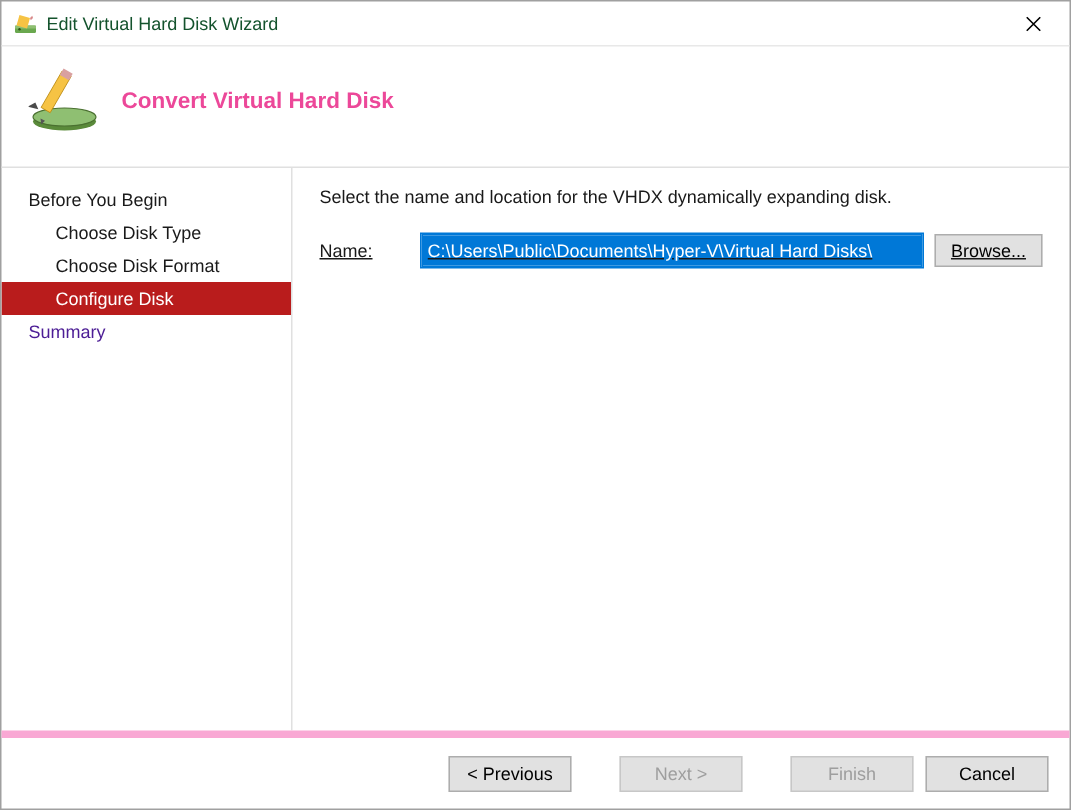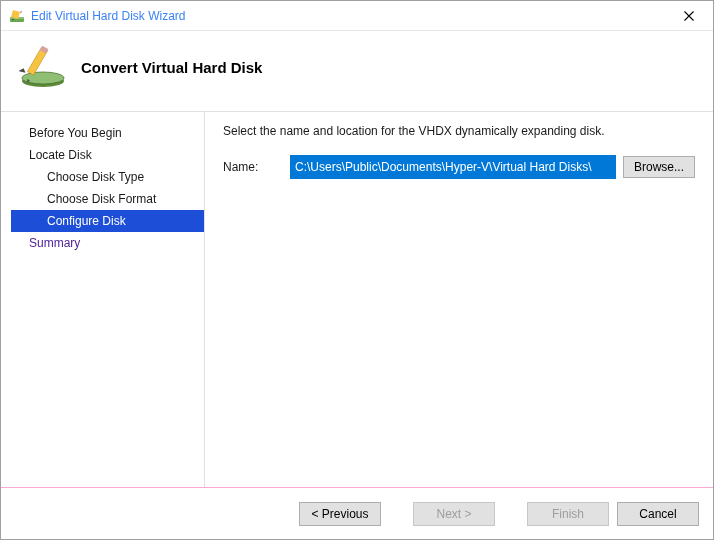--- a/index.html
+++ b/index.html
@@ -13,71 +13,70 @@
       position: relative;
     }
 
     .titlebar {
       height: 30px;
       display: flex; align-items: center;
       padding: 0 2px 0 8px;
       border-bottom: 1px solid #e8e8e8;
     }
     .titlebar .title-icon { width: 16px; height: 16px; margin-right: 6px; }
-    .titlebar .title-text { font-size: 12px; color: #3b82f6; flex: 1; }
+    .titlebar .title-text { font-size: 12px; color: #14532d; flex: 1; }
     .titlebar .close-btn {
       width: 44px; height: 28px;
       display: flex; align-items: center; justify-content: center;
       cursor: pointer;
     }
     .titlebar .close-btn svg { width: 10px; height: 10px; }
 
     .header {
       display: flex; align-items: center;
       padding: 12px 18px 20px 18px;
       gap: 14px;
     }
     .header .big-icon { width: 48px; height: 48px; }
-    .header .page-title { font-size: 15px; font-weight: bold; color: #000000; }
+    .header .page-title { font-size: 15px; font-weight: bold; color: #ec4899; }
 
     .body {
       flex: 1;
       display: flex;
       border-top: 1px solid #e0e0e0;
       overflow: hidden;
-      padding-left: 10px;
     }
 
     .sidebar {
       width: 194px;
       padding: 10px 0;
       border-right: 1px solid #e0e0e0;
       font-size: 12px;
     }
     .sidebar-item {
       padding: 4px 8px 4px 18px;
       color: #1a1a1a;
       cursor: pointer;
       white-space: nowrap;
     }
     .sidebar-item.indent { padding-left: 36px; }
     .sidebar-item.selected {
-      background: #1d4ed8;
+      background: #b91c1c;
       color: #fff;
     }
     .sidebar-item.dim { color: #4c1d95; }
 
     .content {
       flex: 1;
       padding: 12px 18px;
       font-size: 12px;
       color: #1a1a1a;
     }
     .content .instruction { margin-bottom: 18px; }
-    .form-row { display: flex; align-items: center; gap: 8px; }
+    .form-row { display: flex; align-items: center; gap: 8px; text-decoration: underline; }
     .form-row .label { width: 60px; }
     .form-row .path-input {
       flex: 1;
       height: 22px;
       font-size: 12px;
       border: 1px solid #0078d7;
       outline: 1px solid #0078d7;
       padding: 0 3px;
       color: #fff;
       background: #0078d7;
@@ -93,21 +92,21 @@
       height: 22px;
       padding: 0 10px;
       font-size: 12px;
       background: #e1e1e1;
       border: 1px solid #adadad;
       cursor: pointer;
     }
 
     .footer {
       height: 52px;
-      border-top: 1px solid #f9a8d4;
+      border-top: 5px solid #f9a8d4;
       display: flex;
       align-items: center;
       justify-content: flex-end;
       padding: 0 14px;
       gap: 8px;
     }
     .footer button {
       width: 82px; height: 24px;
       font-size: 12px;
       background: #e1e1e1;
@@ -157,21 +156,20 @@
         <path d="M8 36 L11 37.5 L8.5 40 Z" fill="#555"></path>
       </svg>
     </span>
     <div class="page-title">Convert Virtual Hard Disk</div>
   </div>
 
   <div class="body">
 
     <div class="sidebar" id="sidebar">
         <div class="sidebar-item">Before You Begin</div>
-        <div class="sidebar-item">Locate Disk</div>
         <div class="sidebar-item indent">Choose Disk Type</div>
         <div class="sidebar-item indent">Choose Disk Format</div>
         <div class="sidebar-item indent selected">Configure Disk</div>
         <div class="sidebar-item dim">Summary</div>
       </div>
 
     <div class="content">
       <div class="instruction">Select the name and location for the VHDX dynamically expanding disk.</div>
       <div class="form-row">
         <span class="label">Name:</span>

